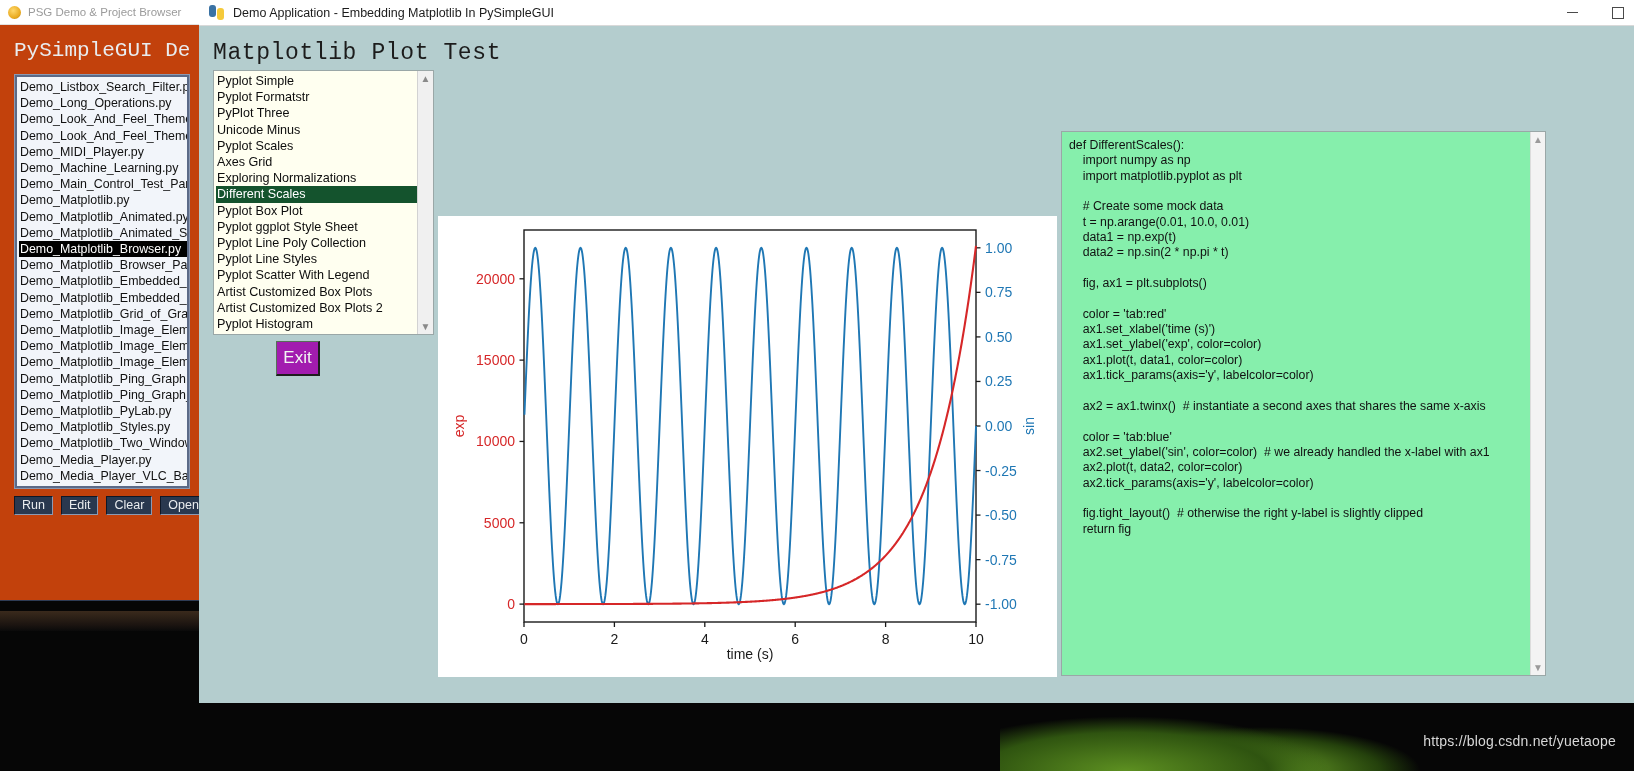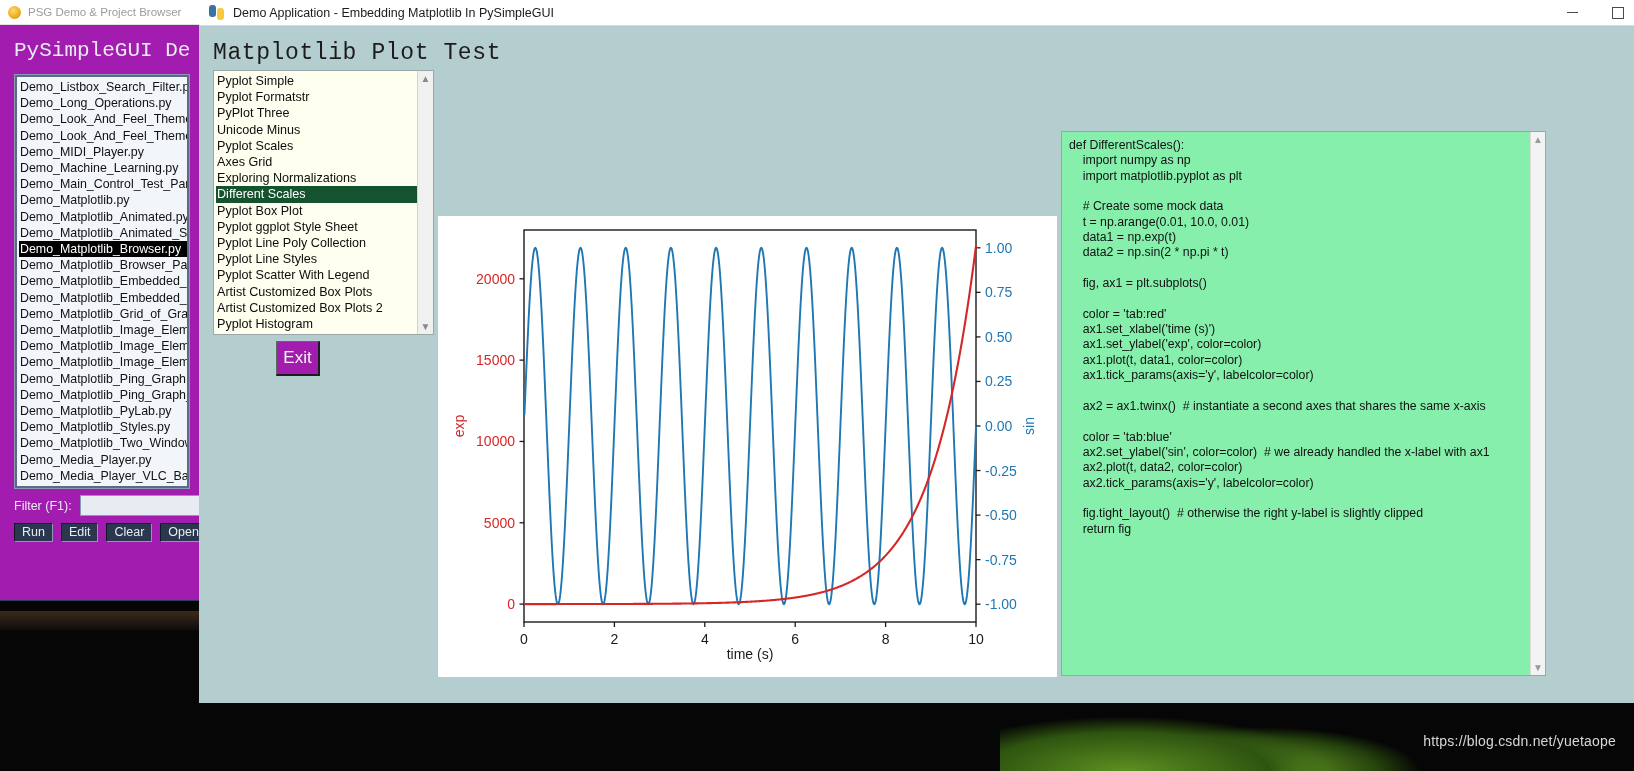--- a/index.html
+++ b/index.html
@@ -21,21 +21,21 @@
     background:linear-gradient(180deg,#3a2a1c,#1b1410 70%,#0a0a0a);
   }
   #watermark{
     position:absolute;right:18px;bottom:22px;color:#d8d8d8;font-size:14px;
     letter-spacing:.2px;
   }
 
   
   #psg-window{
     position:absolute;left:0;top:0;width:200px;height:600px;
-    background:#a21caf;overflow:hidden;
+    background:#c2410c;overflow:hidden;
     box-shadow:0 0 0 1px #2e3c55;
   }
   #psg-titlebar{
     height:24px;background:#ffffff;display:flex;align-items:center;
     padding-left:8px;gap:7px;border-bottom:1px solid #e2e2e2;
   }
   #psg-titlebar .bulb{
     width:13px;height:13px;border-radius:50%;
     background:radial-gradient(circle at 40% 35%,#ffd86b,#e8a81c 65%,#9c6b06);
     flex:0 0 auto;
@@ -183,24 +183,20 @@
         <div class="row">Demo_Matplotlib_Image_Elem_</div>
         <div class="row">Demo_Matplotlib_Ping_Graph.p</div>
         <div class="row">Demo_Matplotlib_Ping_Graph_</div>
         <div class="row">Demo_Matplotlib_PyLab.py</div>
         <div class="row">Demo_Matplotlib_Styles.py</div>
         <div class="row">Demo_Matplotlib_Two_Window</div>
         <div class="row">Demo_Media_Player.py</div>
         <div class="row">Demo_Media_Player_VLC_Bas</div>
         <div class="row">Demo_Menu_With_Toolb</div>
       </div>
-  </div>
-  <div class="psg-field-row">
-    <span class="lbl">Filter (F1):</span>
-    <input class="inp" value="" style="">
   </div>
   <div id="psg-buttons">
     <span class="btn">Run</span>
     <span class="btn">Edit</span>
     <span class="btn">Clear</span>
     <span class="btn">Open F</span>
   </div>
 </div>
 
 <div id="main-window">

